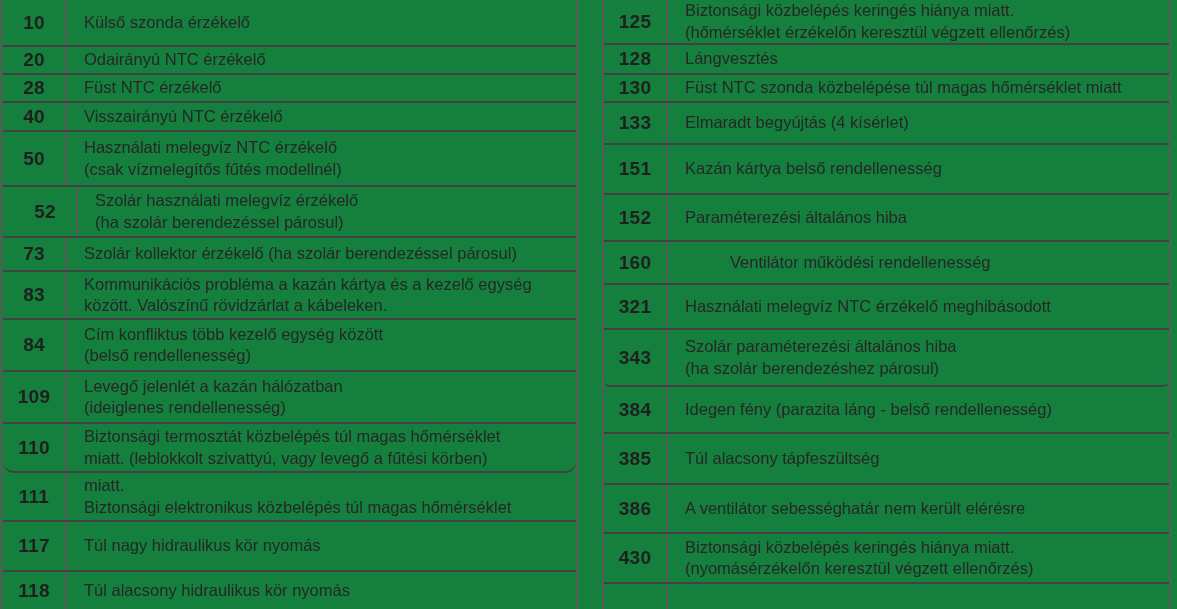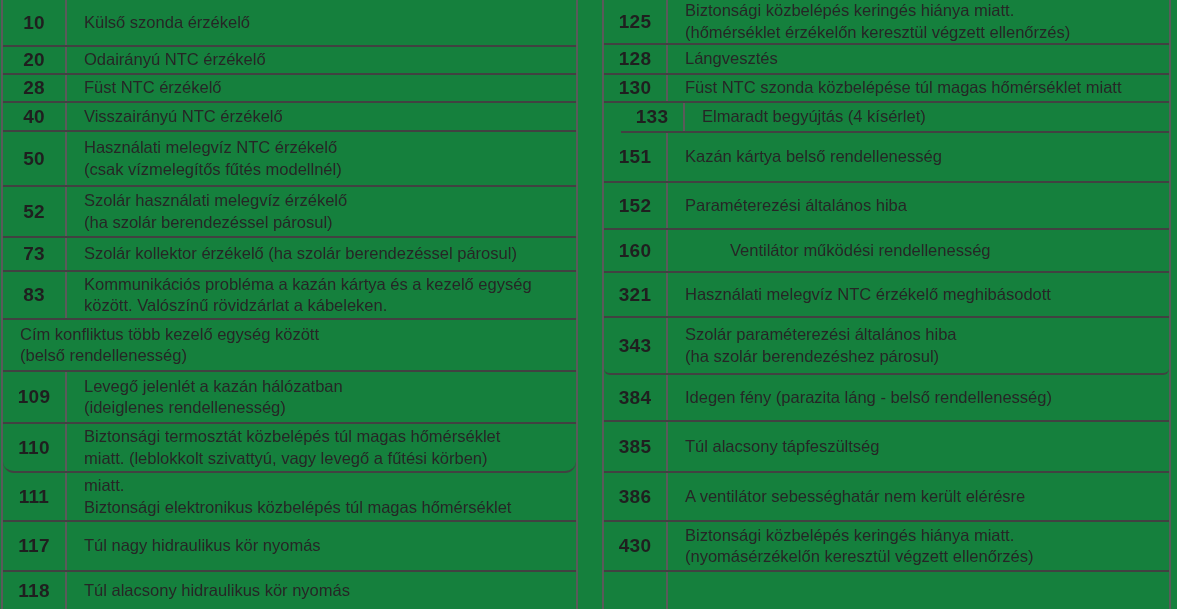--- a/index.html
+++ b/index.html
@@ -100,21 +100,21 @@
       </div>
       <div class="row" style="height: 55px;">
         <div class="code-cell">
           <span>50</span>
         </div>
         <div class="desc-cell">
           <span class="desc-line">Használati melegvíz NTC érzékelő</span>
           <span class="desc-line">(csak vízmelegítős fűtés modellnél)</span>
         </div>
       </div>
-      <div class="row" style="height: 51px;">
+      <div class="row" style="height: 51px; padding-left: 11px;">
         <div class="code-cell">
           <span>52</span>
         </div>
         <div class="desc-cell">
           <span class="desc-line">Szolár használati melegvíz érzékelő</span>
           <span class="desc-line">(ha szolár berendezéssel párosul)</span>
         </div>
       </div>
       <div class="row" style="height: 34px;">
         <div class="code-cell">
@@ -127,20 +127,23 @@
       <div class="row" style="height: 48px;">
         <div class="code-cell">
           <span>83</span>
         </div>
         <div class="desc-cell">
           <span class="desc-line">Kommunikációs probléma a kazán kártya és a kezelő egység</span>
           <span class="desc-line">között. Valószínű rövidzárlat a kábeleken.</span>
         </div>
       </div>
       <div class="row" style="height: 52px;">
+        <div class="code-cell">
+          <span>84</span>
+        </div>
         <div class="desc-cell">
           <span class="desc-line">Cím konfliktus több kezelő egység között</span>
           <span class="desc-line">(belső rendellenesség)</span>
         </div>
       </div>
       <div class="row" style="height: 52px;">
         <div class="code-cell">
           <span>109</span>
         </div>
         <div class="desc-cell">
@@ -202,21 +205,21 @@
         </div>
       </div>
       <div class="row" style="height: 28px;">
         <div class="code-cell">
           <span>130</span>
         </div>
         <div class="desc-cell">
           <span class="desc-line">Füst NTC szonda közbelépése túl magas hőmérséklet miatt</span>
         </div>
       </div>
-      <div class="row" style="height: 30px; margin-left: 17px;">
+      <div class="row" style="height: 42px;">
         <div class="code-cell">
           <span>133</span>
         </div>
         <div class="desc-cell">
           <span class="desc-line">Elmaradt begyújtás (4 kísérlet)</span>
         </div>
       </div>
       <div class="row" style="height: 50px;">
         <div class="code-cell">
           <span>151</span>

